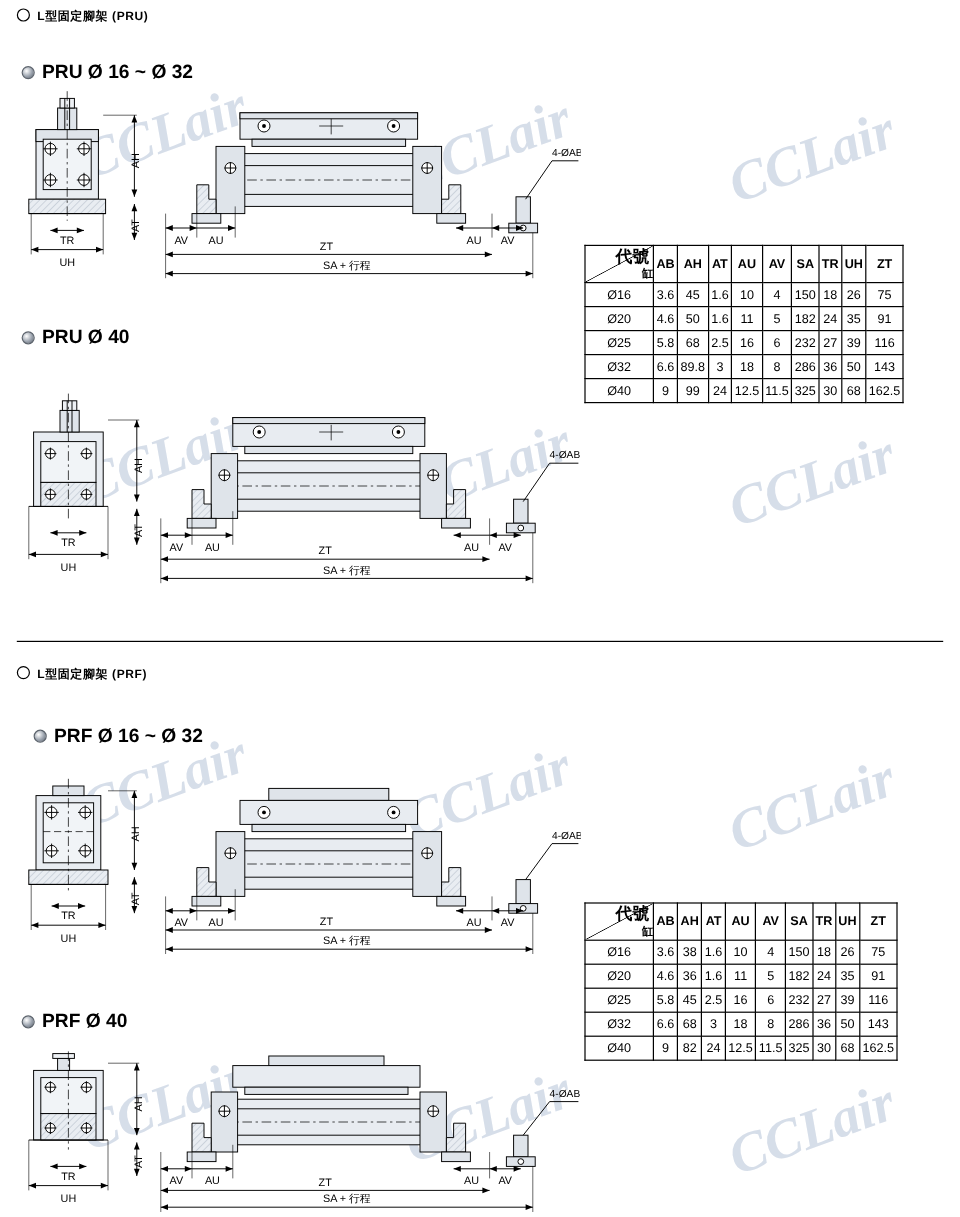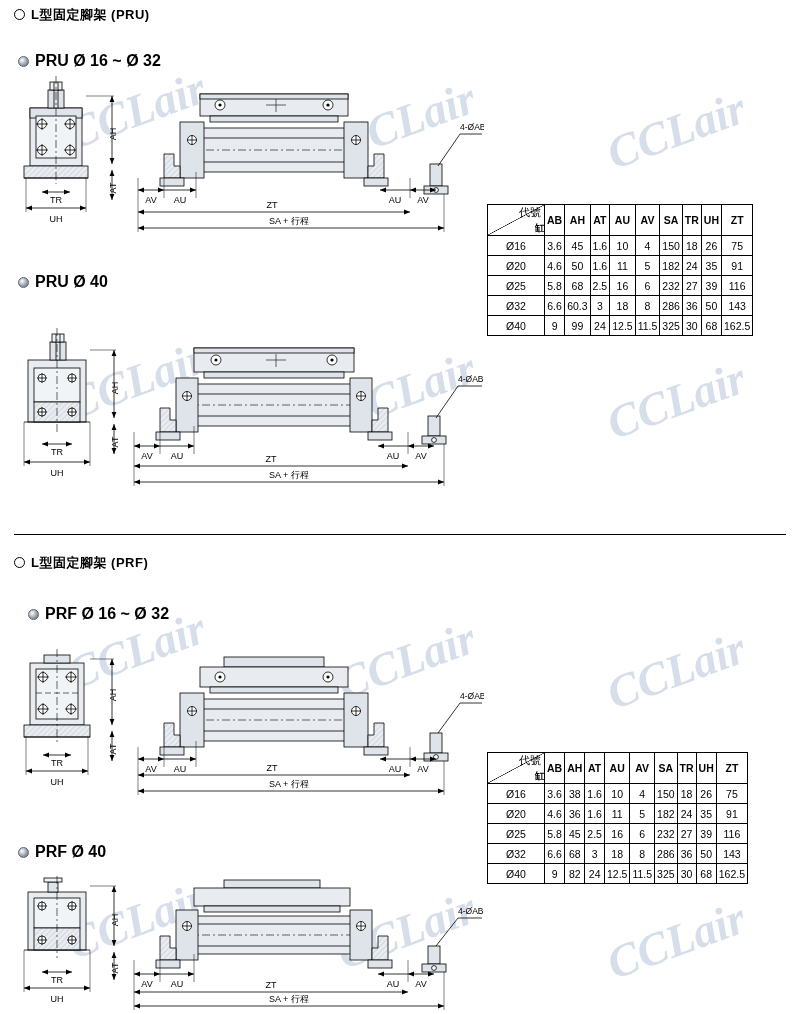--- a/index.html
+++ b/index.html
@@ -12,21 +12,21 @@
     height: 1014px;
     position: relative;
     font-family: "Liberation Sans", sans-serif;
     color: #000;
     overflow: hidden;
   }
 
   
   .abs { position: absolute; }
   .sec-title {
-    font-size: 13px;
+    font-size: 10px;
     font-weight: bold;
     letter-spacing: .5px;
   }
   .sec-title .bullet {
     display: inline-block;
     width: 9px; height: 9px;
     border: 1.6px solid #000;
     border-radius: 50%;
     margin-right: 6px;
     position: relative;
@@ -83,21 +83,21 @@
     overflow: hidden;
   }
   .corner .diag {
     position: absolute;
     left: 0; top: 0;
     width: 100%; height: 100%;
     background: linear-gradient(to right bottom, transparent calc(50% - 0.6px), #000 50%, transparent calc(50% + 0.6px));
   }
   .corner .tr {
     position: absolute; right: 3px; top: 0px;
-    font-size: 11px; font-weight: normal;
+    font-size: 14px; font-weight: bold;
   }
   .corner .bl {
     position: absolute; left: 3px; bottom: 0px;
     font-size: 9.5px; font-weight: bold; padding-left: 44px;
   }
 
   
   .dwg { position: absolute; }
   .dwg svg { display: block; }
 
@@ -453,21 +453,21 @@
         <td>16</td>
         <td>6</td>
         <td>232</td>
         <td>27</td>
         <td>39</td>
         <td>116</td>
       </tr>
       <tr>
         <td class="rowhead">Ø32</td>
         <td>6.6</td>
-        <td>60.3</td>
+        <td>89.8</td>
         <td>3</td>
         <td>18</td>
         <td>8</td>
         <td>286</td>
         <td>36</td>
         <td>50</td>
         <td>143</td>
       </tr>
       <tr>
         <td class="rowhead">Ø40</td>

